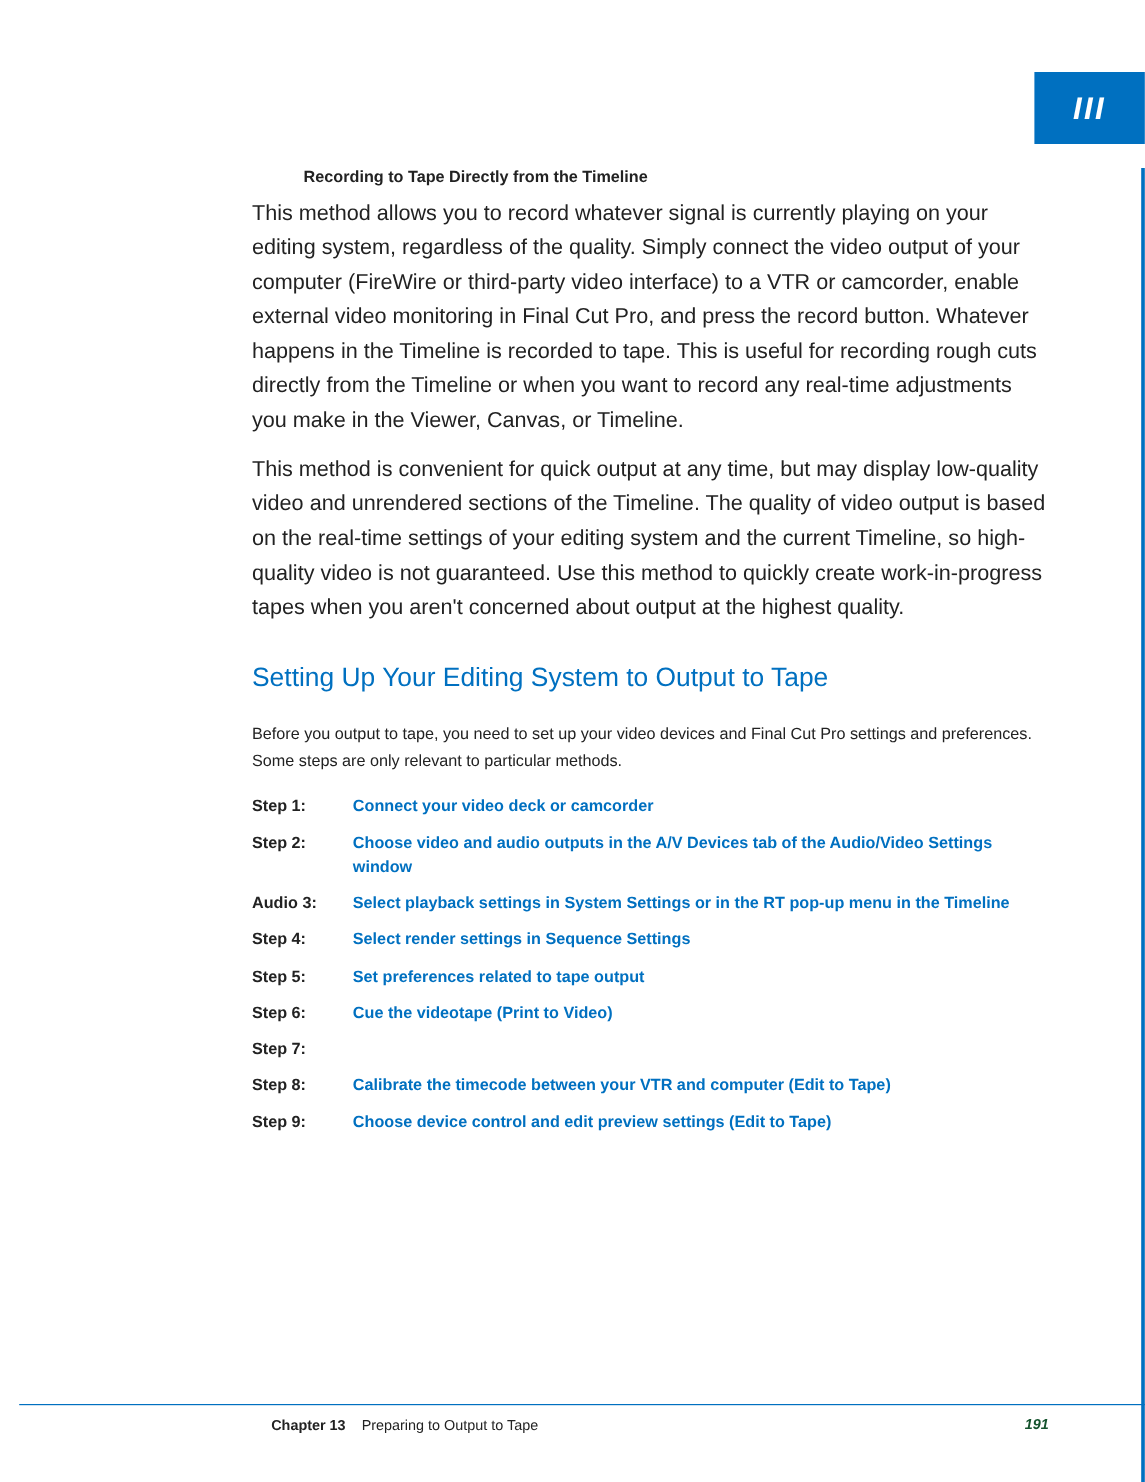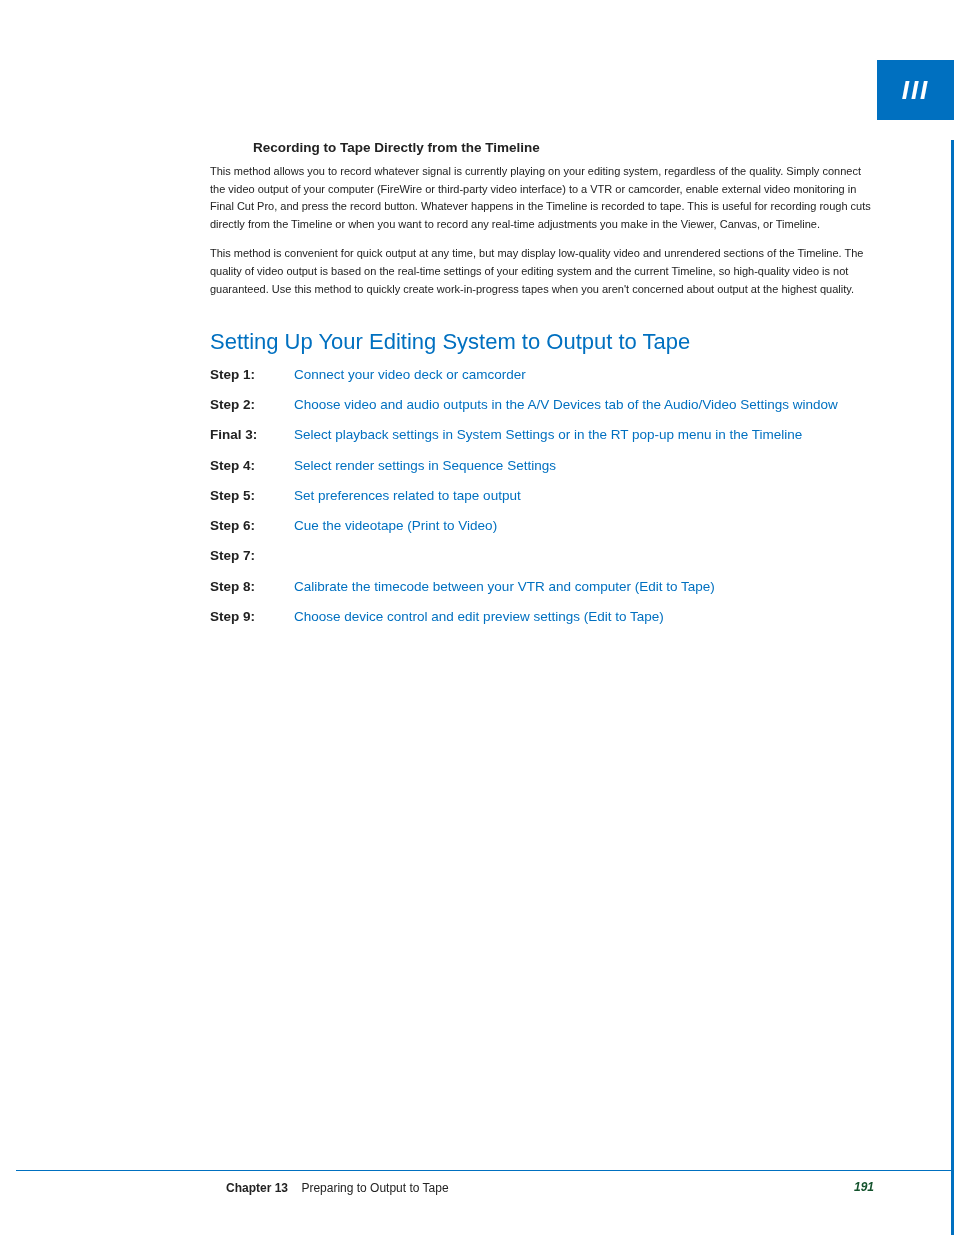--- a/index.html
+++ b/index.html
@@ -24,21 +24,21 @@
       background: #ffffff;
       position: relative;
       padding: 0;
     }
 
     
     .chapter-tab {
       position: absolute;
       top: 60px;
       right: 0;
-      width: 77px;
+      width: 92px;
       height: 60px;
       background-color: #0070c0;
       display: flex;
       align-items: center;
       justify-content: center;
     }
 
     .chapter-tab-text {
       color: #ffffff;
       font-size: 26px;
@@ -56,32 +56,32 @@
 
     .section-heading {
       font-size: 13.5px;
       font-weight: bold;
       color: #222;
       margin-bottom: 8px;
       padding-left: 43px;
     }
 
     .body-text {
-      font-size: 11px;
+      font-size: 18px;
       line-height: 1.6;
       color: #222;
       margin-bottom: 12px;
     }
 
     .section-title {
       font-size: 22px;
       font-weight: 300;
       color: #0070c0;
       margin-top: 30px;
-      margin-bottom: 8px;
+      margin-bottom: 22px;
       line-height: 1.3;
     }
 
     .intro-text {
       font-size: 13.5px;
       line-height: 1.6;
       color: #222;
       margin-bottom: 18px;
     }
 
@@ -97,21 +97,21 @@
     .step-label {
       font-weight: bold;
       color: #222;
       white-space: nowrap;
       margin-right: 5px;
       min-width: 62px;
     }
 
     .step-link {
       color: #0070c0;
-      font-weight: normal;
+      font-weight: bold;
       text-decoration: none;
     }
 
     
     .footer {
       position: absolute;
       bottom: 40px;
       left: 16px;
       right: 0;
       display: flex;
@@ -163,33 +163,34 @@
   <div class="content">
 
     <div>
       <p class="section-heading">Recording to Tape Directly from the Timeline</p>
       <p class="body-text">This method allows you to record whatever signal is currently playing on your editing system, regardless of the quality. Simply connect the video output of your computer (FireWire or third-party video interface) to a VTR or camcorder, enable external video monitoring in Final Cut Pro, and press the record button. Whatever happens in the Timeline is recorded to tape. This is useful for recording rough cuts directly from the Timeline or when you want to record any real-time adjustments you make in the Viewer, Canvas, or Timeline.</p>
       <p class="body-text">This method is convenient for quick output at any time, but may display low-quality video and unrendered sections of the Timeline. The quality of video output is based on the real-time settings of your editing system and the current Timeline, so high-quality video is not guaranteed. Use this method to quickly create work-in-progress tapes when you aren't concerned about output at the highest quality.</p>
     </div>
 
     <div>
       <h2 class="section-title">Setting Up Your Editing System to Output to Tape</h2>
+      <p class="intro-text">Before you output to tape, you need to set up your video devices and Final Cut Pro settings and preferences. Some steps are only relevant to particular methods.</p>
 
       <div class="step-row">
         <span class="step-label">Step 1:</span>
         <a class="step-link" href="#">Connect your video deck or camcorder</a>
       </div>
 
       <div class="step-row">
         <span class="step-label">Step 2:</span>
         <a class="step-link" href="#">Choose video and audio outputs in the A/V Devices tab of the Audio/Video Settings window</a>
       </div>
 
       <div class="step-row">
-        <span class="step-label">Final 3:</span>
+        <span class="step-label">Audio 3:</span>
         <a class="step-link" href="#">Select playback settings in System Settings or in the RT pop-up menu in the Timeline</a>
       </div>
 
       <div class="step-row">
         <span class="step-label">Step 4:</span>
         <a class="step-link" href="#">Select render settings in Sequence Settings</a>
       </div>
 
       <div class="step-row">
         <span class="step-label">Step 5:</span>

